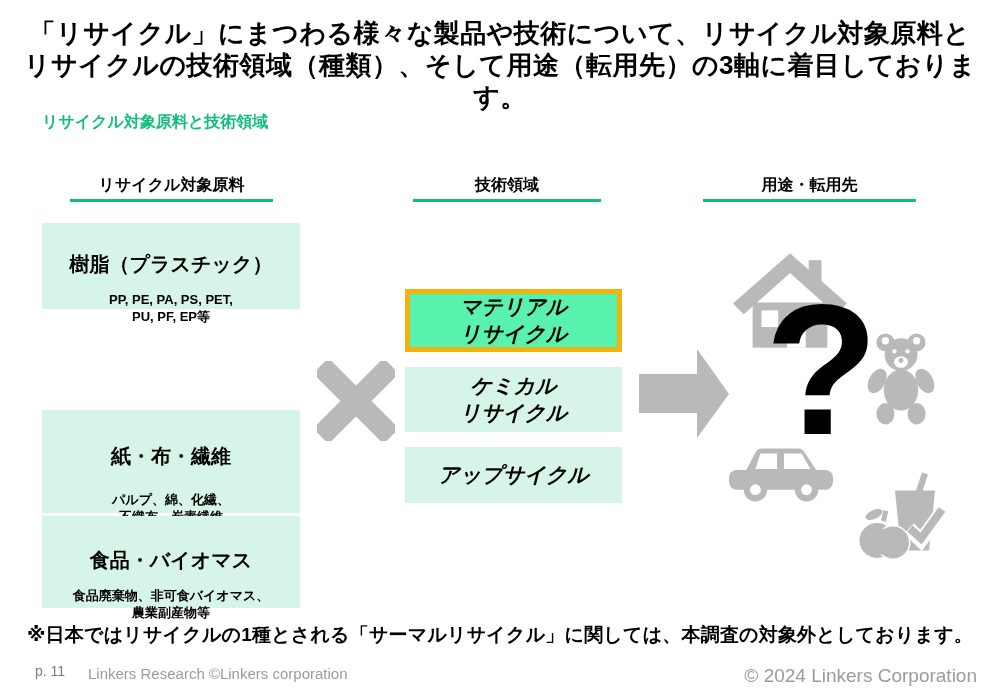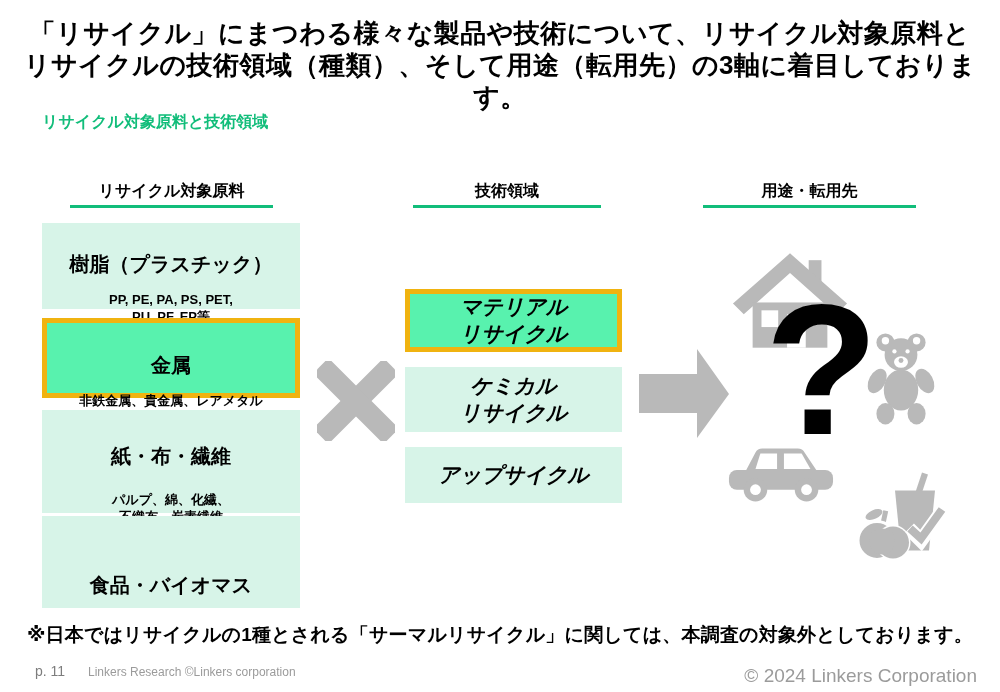--- a/index.html
+++ b/index.html
@@ -23,21 +23,21 @@
   }
   .section-label {
     position: absolute;
     top: 112px; left: 42px;
     font-size: 16px;
     font-weight: bold;
     color: #11bd7a;
   }
   .col-header {
     position: absolute;
-    top: 181px;
+    top: 175px;
     height: 27px;
     text-align: center;
     font-size: 16px;
     font-weight: bold;
     border-bottom: 3px solid #11bd7a;
   }
   .hdr-1 { left: 70px;  width: 203px; }
   .hdr-2 { left: 413px; width: 188px; }
   .hdr-3 { left: 703px; width: 213px; }
 
@@ -98,21 +98,21 @@
   }
   .footer-page {
     position: absolute;
     left: 35px; top: 663px;
     font-size: 14px;
     color: #7d7d7d;
   }
   .footer-left {
     position: absolute;
     left: 88px; top: 665px;
-    font-size: 12px;
+    font-size: 15px;
     color: #9b9b9b;
   }
   .footer-right {
     position: absolute;
     right: 23px; top: 665px;
     font-size: 19px;
     color: #9b9b9b;
   }
 </style>
 </head>
@@ -132,37 +132,35 @@
   <div class="col-header hdr-3">用途・転用先</div>
 
   <div class="box mat-box mb-1">
     <div class="box-title">樹脂（プラスチック）</div>
     <div class="box-sub">
       <span>PP, PE, PA, PS, PET,</span>
       <span>PU, PF, EP等</span>
     </div>
   </div>
 
-  <div class="box hl mat-box mb-2">
-    <div class="box-title">金属</div>
-    <div class="box-sub">
-      <span>非鉄金属、貴金属、レアメタル</span>
-    </div>
-  </div>
 
   <div class="box mat-box mb-3">
     <div class="box-title">紙・布・繊維</div>
     <div class="box-sub">
       <span>パルプ、綿、化繊、</span>
       <span>不織布、炭素繊維</span>
     </div>
   </div>
 
   <div class="box mat-box mb-4">
     <div class="box-title">食品・バイオマス</div>
+    <div class="box-sub">
+      <span>食品廃棄物、非可食バイオマス、</span>
+      <span>農業副産物等</span>
+    </div>
   </div>
 
   <svg class="graphic g-cross" viewBox="0 0 100 100">
     <g fill="#b9b9b9">
       <rect x="36" y="-14" width="28" height="128" transform="rotate(45 50 50)"></rect>
       <rect x="36" y="-14" width="28" height="128" transform="rotate(-45 50 50)"></rect>
     </g>
   </svg>
 
   <div class="box hl tech-box tb-1">

